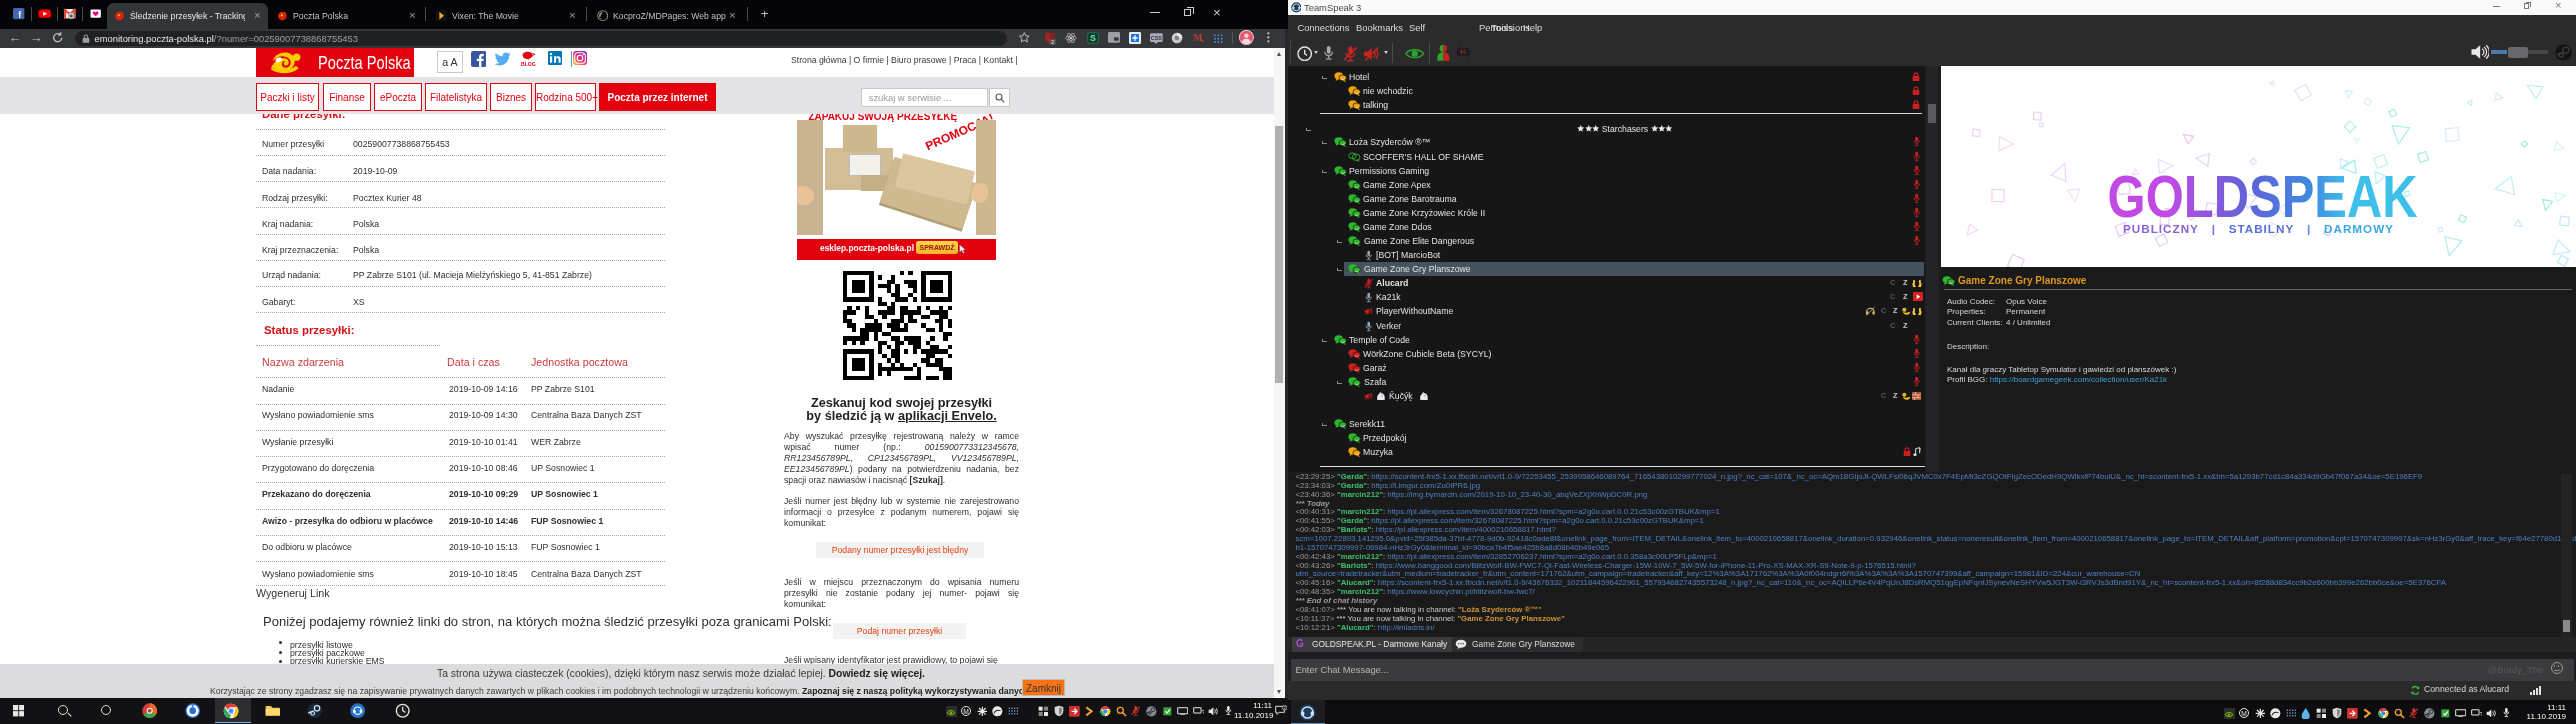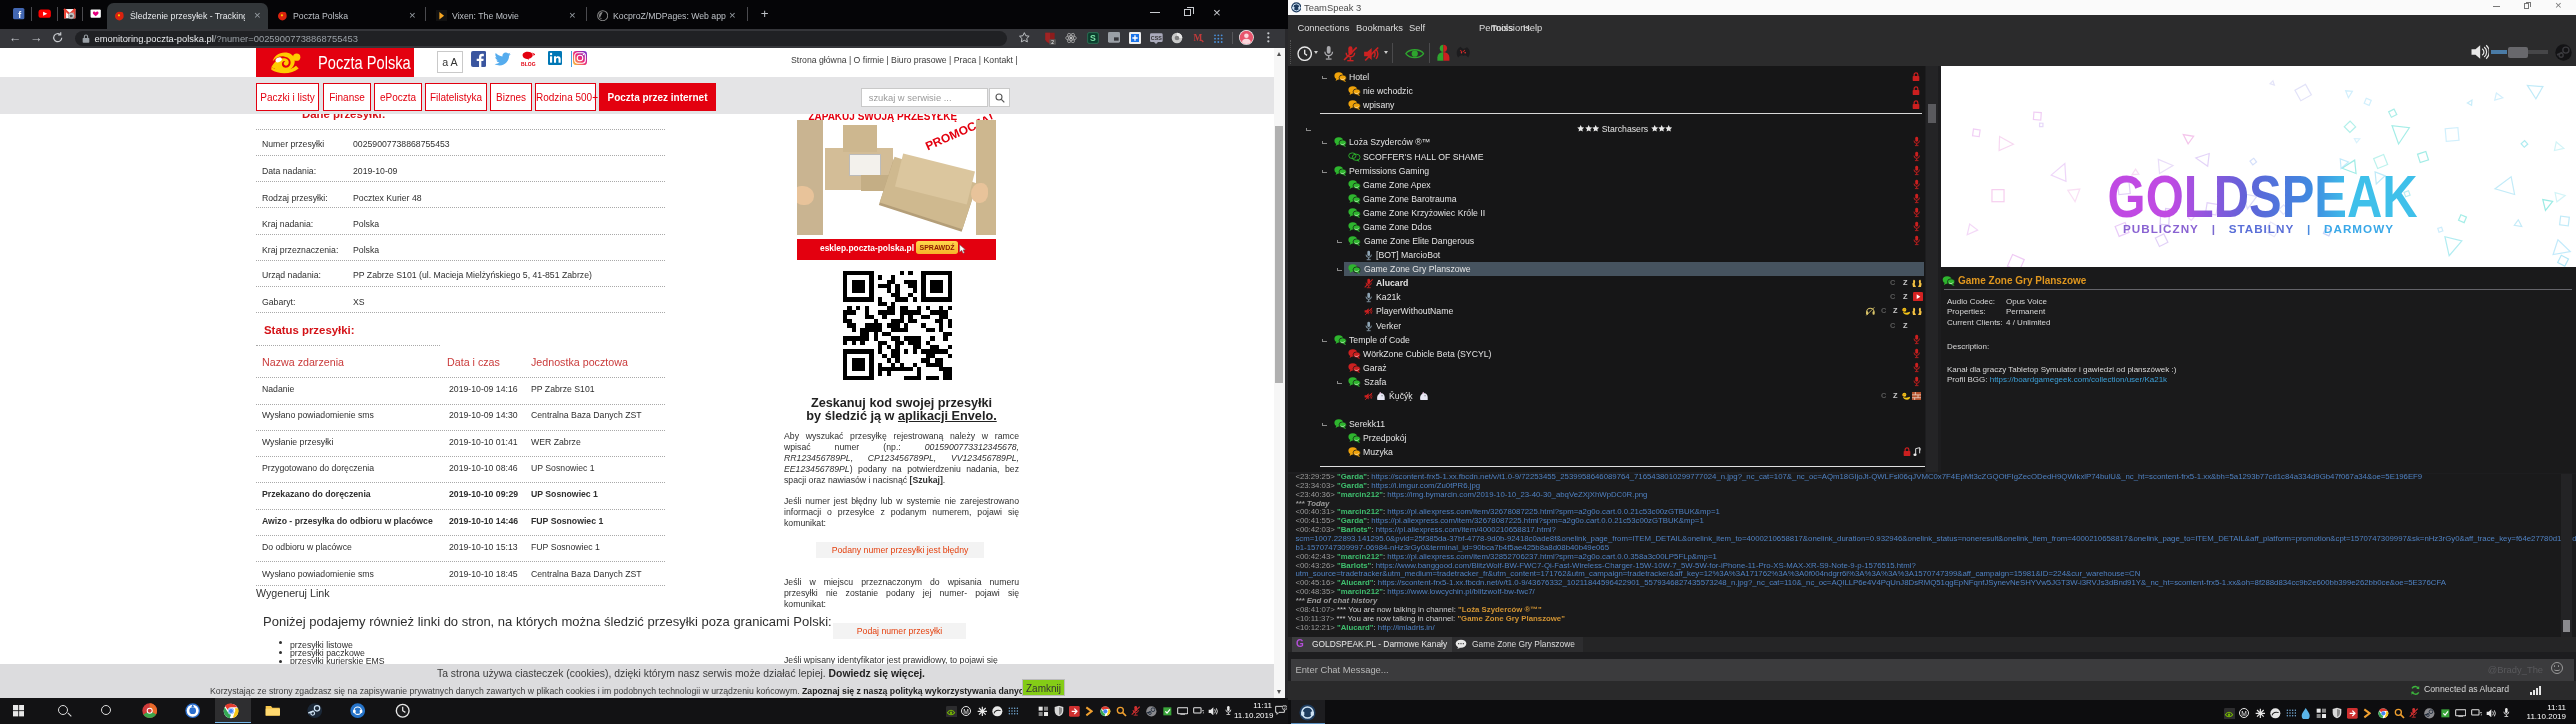--- a/index.html
+++ b/index.html
@@ -27,31 +27,31 @@
 
 
 #page { position:absolute; left:0; top:48px; width:1274px; height:650px; background:#fff; overflow:hidden; }
 #navband { position:absolute; left:0; top:29px; width:1274px; height:37px; background:#e4e4e6; z-index:30; }
 .navbtn { position:absolute; top:6px; height:27.5px; border:0.7px solid #e3000f; background:#fff; color:#e3000f; font-size:10px; text-align:center; }
 .navbtn span { position:absolute; left:0; right:0; top:8px; white-space:nowrap; }
 .navbtn.filled { background:#e3000f; color:#fff; font-weight:bold; }
 #searchbox { position:absolute; left:861px; top:10.7px; width:127px; height:19px; border:0.7px solid #c9c9c9; background:#fff; color:#9a9a9a; font-size:9.4px; }
 #searchbtn { position:absolute; left:989px; top:10.7px; width:21px; height:19px; border:0.7px solid #c9c9c9; background:#fff; color:#555; font-size:9.4px; text-align:center; line-height:17.4px; }
 
-.red { color:#d41217;margin-left:40px; }
+.red { color:#d41217; }
 .dotline { position:absolute; height:0; border-top:0.7px dotted #a9a9a9; }
 .lbl { position:absolute; font-size:8.7px; color:#2f2f2f; white-space:nowrap; }
 .rowbold { font-weight:bold; }
 
 
 #cookie { position:absolute; left:0; top:616px; width:1274px; height:34px; background:#dcdcde; z-index:40; color:#3c3c3c; }
 #cookie .l1 { position:absolute; left:437px; top:4px; white-space:nowrap; font-size:10.4px; }
 #cookie .l2 { position:absolute; left:210px; top:22px; white-space:nowrap; font-size:8.7px; }
 #cookie b { color:#222; }
-#zamknij { position:absolute; left:1022px; top:15.4px; width:43px; height:17px; background:#84cc16; border:0.7px solid #bbb; font-size:10px; color:#333; text-align:center; line-height:17.4px; }
+#zamknij { position:absolute; left:1022px; top:15.4px; width:43px; height:17px; background:#f97316; border:0.7px solid #bbb; font-size:10px; color:#333; text-align:center; line-height:17.4px; }
 
 
 #scrollb { position:absolute; left:1274px; top:48px; width:10.7px; height:650px; background:#f6f6f6; }
 #scrollb .thumb { position:absolute; left:1.3px; top:78px; width:8px; height:257px; background:#b0b0b0; }
 #winedge { position:absolute; left:1285px; top:29px; width:3.4px; height:669px; background:#28282b; }
 
 
 .taskbar { position:absolute; width:1288px; height:26px; background:#121214; }
 .clock { position:absolute; color:#fff; font-size:8px; text-align:right; line-height:9.4px; }
 
@@ -941,21 +941,21 @@
           </svg>
           <span class="nm" style="left:75px;">nie wchodzic</span>
           <svg class="ric" style="left:624px; top:2px; color:#cc1f1f;" width="8" height="9.4" viewBox="0 0 12 14">
             <use href="#lockr"></use>
           </svg>
         </div>
       <div class="trow" style="top:32px;">
           <svg class="ric" style="left:60px; top:2px; color:#f0a30a;" width="12.7" height="10.7" viewBox="0 0 19 16">
             <use href="#bub2"></use>
           </svg>
-          <span class="nm" style="left:75px;">wpisany</span>
+          <span class="nm" style="left:75px;">talking</span>
           <svg class="ric" style="left:624px; top:2px; color:#cc1f1f;" width="8" height="9.4" viewBox="0 0 12 14">
             <use href="#lockr"></use>
           </svg>
         </div>
       <div class="abs" style="left:32px; top:47px; width:602px; height:0.7px; background:#d8d8d8;"></div>
       <div class="trow" style="top:56px;">
           <div class="ric" style="left:18px; top:6px; width:4.7px; height:3.4px; border-left:1px solid #8a8a8a; border-bottom:1px solid #8a8a8a;"></div>
           <span class="nm" style="left:0; width:637px; text-align:center; padding-left:37px; box-sizing:border-box;"><svg width="7.4" height="7.4" viewBox="0 0 12 12" style="vertical-align:-0.7px;">
               <path d="M6 0 l1.7 3.6 3.9.5 -2.9 2.7 .7 3.9 -3.4-1.9 -3.4 1.9 .7-3.9 L.4 4.1 l3.9-.5 Z" fill="#e8e8e8"></path>
             </svg><svg width="7.4" height="7.4" viewBox="0 0 12 12" style="vertical-align:-0.7px;">

